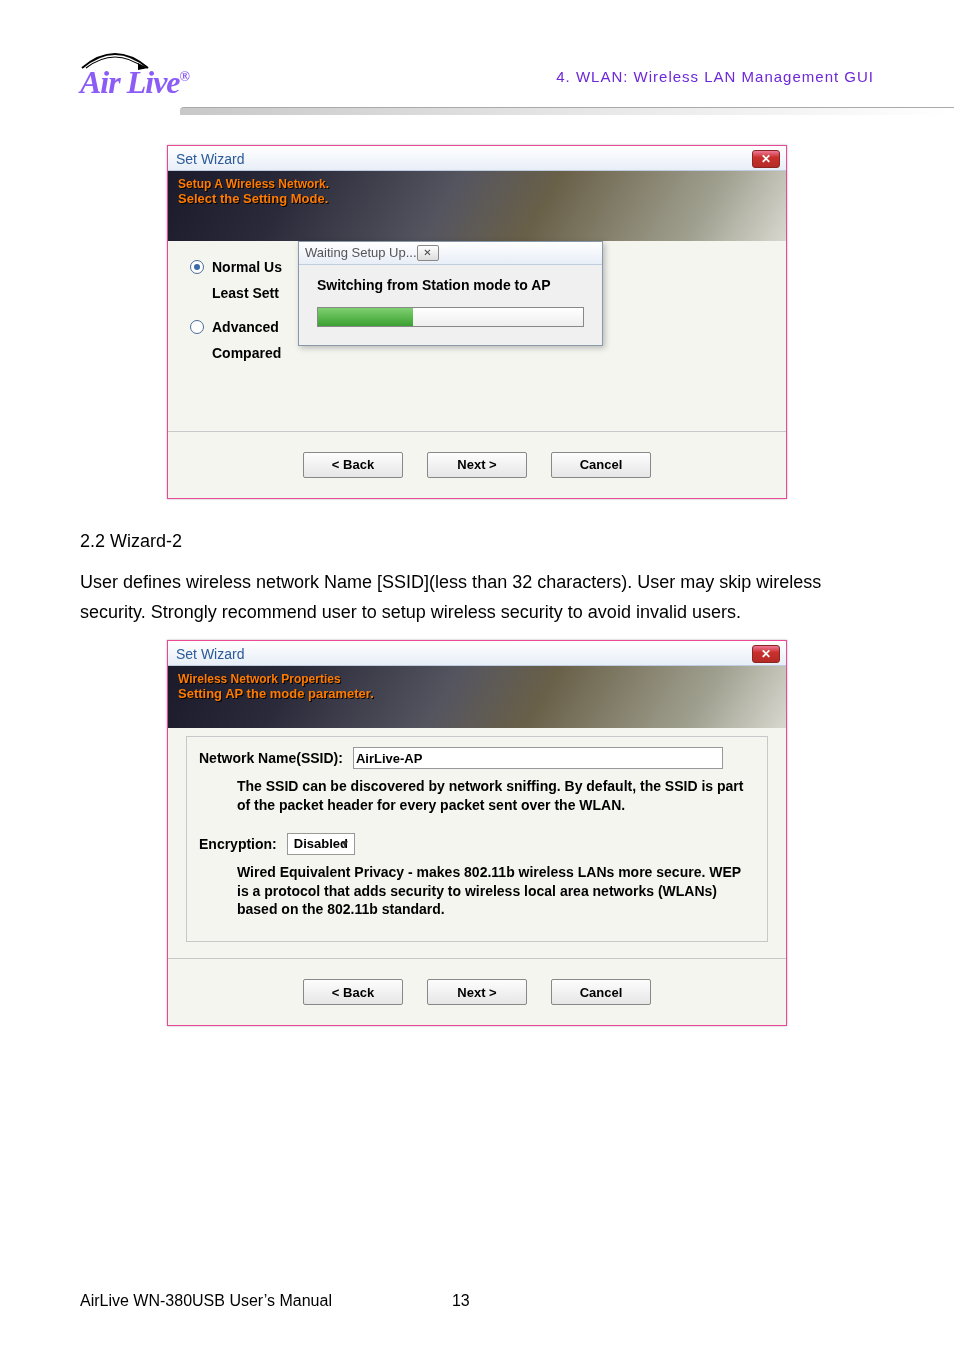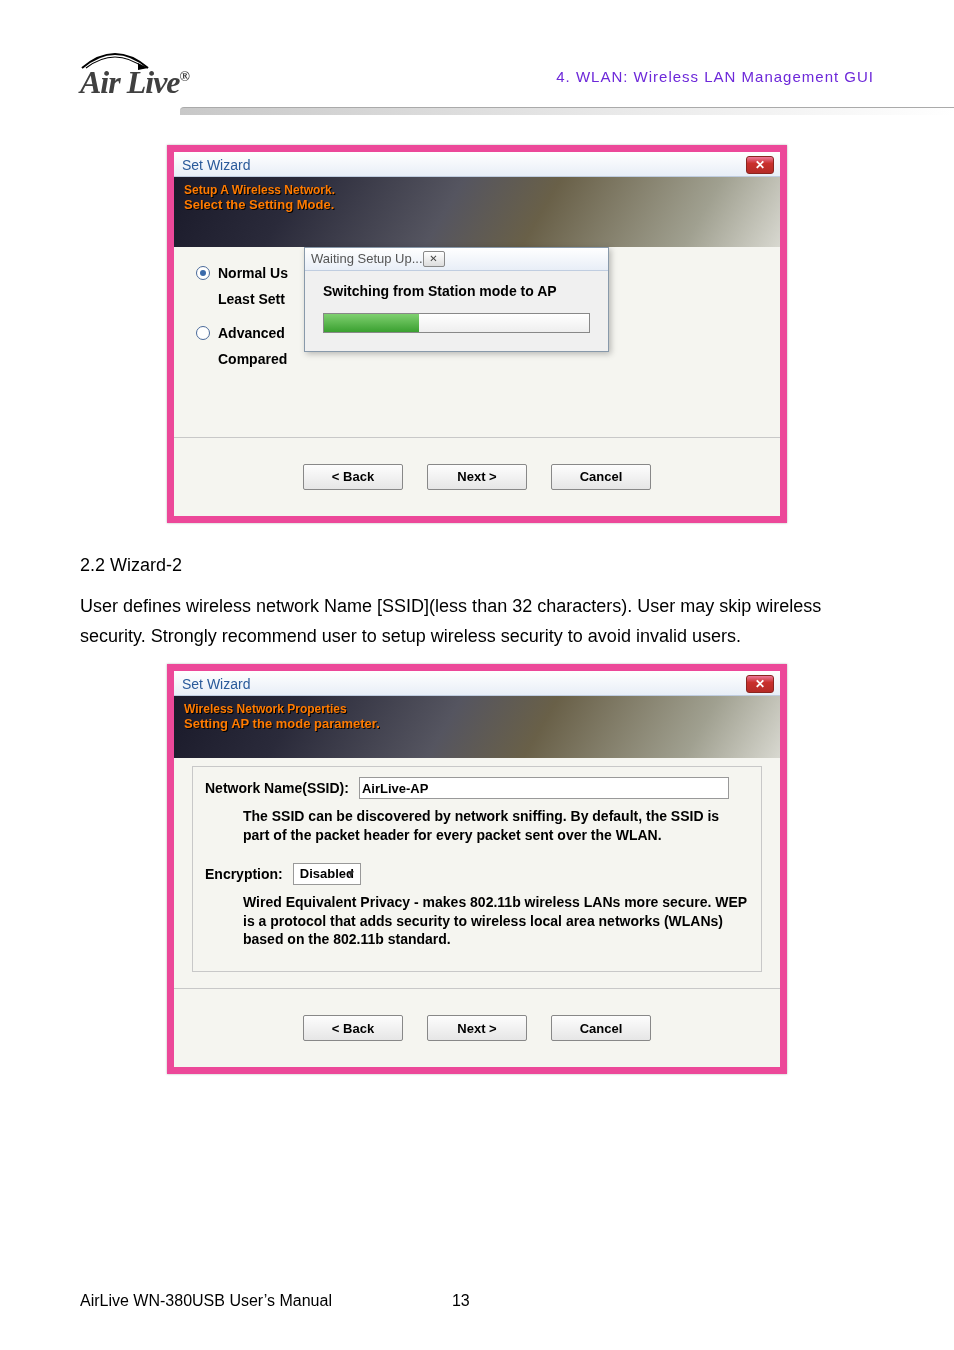--- a/index.html
+++ b/index.html
@@ -32,40 +32,40 @@
     height: 20px;
     position: relative;
   }
   .logo-text {
     font-size: 32px;
     font-weight: 900;
     font-style: italic;
     letter-spacing: -1px;
     line-height: 0.9;
     margin-top: -2px;
-    color: #404040;
+    color: #8b5cf6;
   }
   .logo-text .reg { font-size: 14px; vertical-align: super; }
   .chapter-label {
     font-size: 15px;
     color: #6d28d9;
     padding-top: 18px;
     letter-spacing: 1px;
   }
   .header-divider {
     height: 8px;
     background: linear-gradient(to right, #c8c8c8 0%, #e8e8e8 55%, #fff 100%);
     border-top: 1px solid #aaa;
     margin: 0 -80px 0 100px;
     border-radius: 4px 0 0 0;
   }
   .dialog {
     width: 620px;
     margin: 30px auto 0 auto;
-    border: 7px solid #ec4899;
+    border: 1px solid #ec4899;
     background: #f5f5f0;
     font-family: Tahoma, Arial, sans-serif;
     box-shadow: 0 0 2px rgba(0,0,0,0.3);
   }
   .dlg-titlebar {
     background: linear-gradient(#fff,#e8eef7);
     border-bottom: 1px solid #c0cde0;
     padding: 4px 6px 2px 8px;
     display: flex;
     justify-content: space-between;
@@ -184,21 +184,21 @@
     position: relative;
   }
   .progress-fill {
     position:absolute;
     left:0; top:0; bottom:0;
     width: 36%;
     background: linear-gradient(#7fd070,#3aa030);
   }
   .dlg-buttons {
     border-top: 1px solid #c8c8c8;
-    padding: 26px 0;
+    padding: 20px 0;
     display: flex;
     justify-content: center;
     gap: 24px;
     background: #f5f5f0;
   }
   .btn {
     width: 100px;
     height: 26px;
     border: 1px solid #888;
     background: linear-gradient(#fdfdfd,#e6e6e6);

